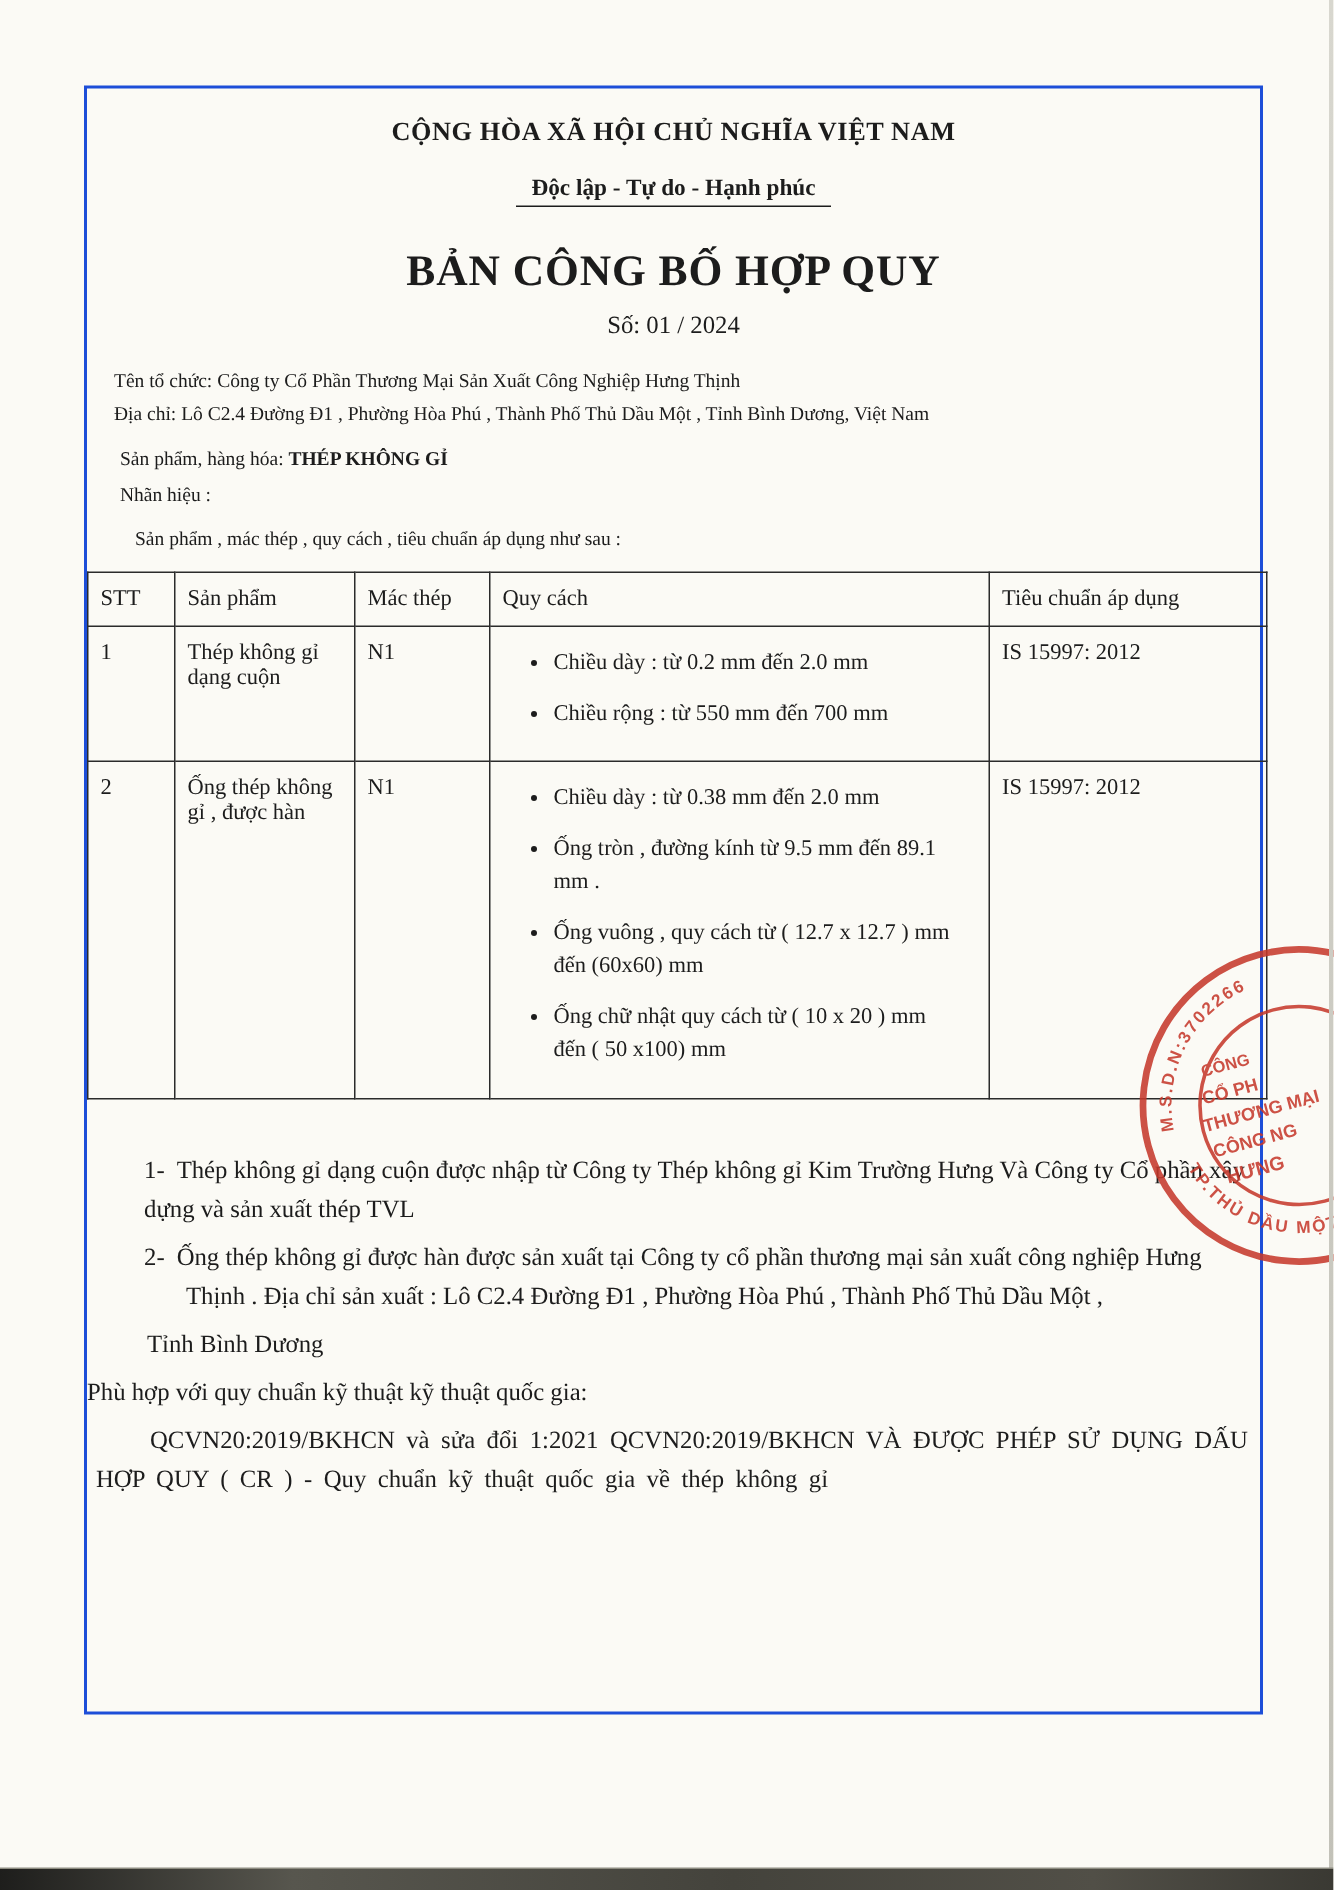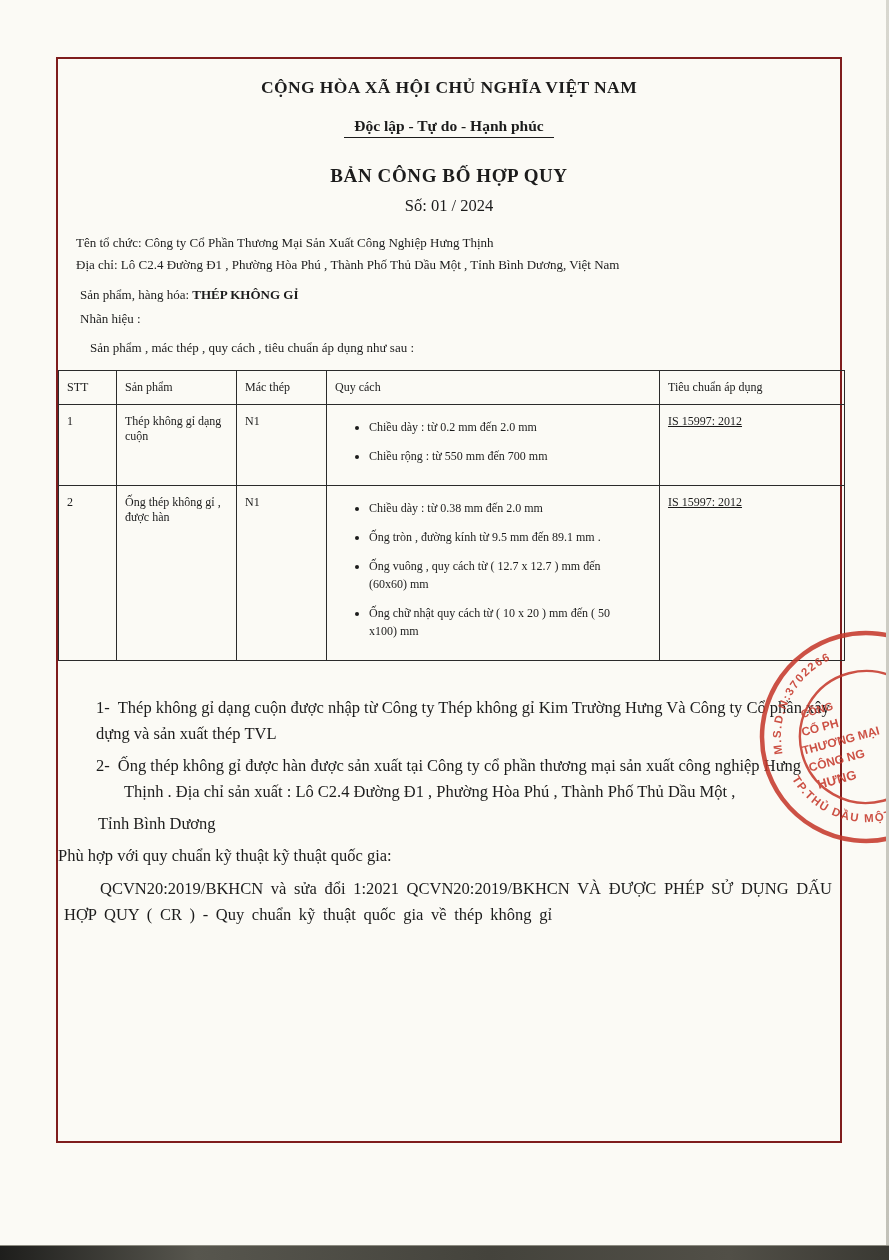--- a/index.html
+++ b/index.html
@@ -24,72 +24,72 @@
     position: absolute; left: 0; right: 0; bottom: 0; height: 15px;
     background: linear-gradient(90deg, #1e1e1c 0%, #57564e 22%, #44433c 55%, #514f47 82%, #3a3933 100%);
     border-top: 1px solid #8d8c81;
     z-index: 6;
   }
 
   .frame {
     position: absolute;
     left: 56px; top: 57px;
     width: 786px; height: 1086px;
-    border: 2px solid #7f1d1d;
+    border: 2px solid #1d4ed8;
     padding: 14px 0 0 0;
   }
 
   .center { text-align: center; }
   .national-title {
     font-size: 17.5px; font-weight: bold; letter-spacing: 0.4px; margin: 4px 0 0 0;
   }
   .motto-wrap { margin-top: 19px; }
   .motto {
     display: inline-block;
     font-size: 15.5px; font-weight: bold;
     border-bottom: 1.6px solid #1c1c1c;
     padding: 0 10px 2px 10px;
   }
   .doc-title {
-    font-size: 19px; font-weight: bold; letter-spacing: 0.6px; margin: 27px 0 0 0;
+    font-size: 29px; font-weight: bold; letter-spacing: 0.6px; margin: 27px 0 0 0;
   }
   .doc-number { font-size: 16.5px; margin-top: 9px; }
 
   .info { margin-top: 13px; font-size: 13px; line-height: 1.58; }
   .info p { margin: 2px 0; padding: 0 16px 0 18px; }
   .info .phone-line { margin: 7px 0; }
   .info .product-line { margin-top: 9px; padding-left: 22px; }
   .info .brand-line { margin-top: 4px; padding-left: 22px; }
   .info .table-intro { margin-top: 8px; padding-left: 32px; }
   .bold { font-weight: bold; }
 
   table.products {
     width: 100%;
     border-collapse: collapse;
     table-layout: fixed;
     margin-top: 12px;
-    font-size: 12px;
+    font-size: 15px;
   }
   table.products th, table.products td {
     border: 1.6px solid #2b2b2b;
     vertical-align: top;
     padding: 9px 8px;
     font-weight: normal;
     text-align: left;
   }
   col.c-stt { width: 58px; }
   col.c-prod { width: 120px; }
   col.c-grade { width: 90px; }
   col.c-spec { width: 333px; }
   col.c-std { width: 185px; }
   th.stt, td.stt { text-align: center; }
   td.prod { text-align: justify; padding: 12px 10px; }
   td.grade { padding: 12px 0 0 20px; }
   td.spec { padding: 8px 10px 8px 6px; }
-  td.std { padding: 12px 0 0 10px; text-decoration: underline; }
+  td.std { padding: 12px 0 0 10px; }
   ul.spec-list { margin: 4px 0; padding-left: 34px; }
   ul.spec-list li { margin-bottom: 11px; line-height: 1.5; padding-right: 14px; }
 
   .notes { margin-top: 34px; font-size: 16.5px; line-height: 1.58; }
   .notes p { margin: 0 0 6px 0; }
   .note-1 { padding: 0 2px 0 38px; }
   .note-2 { padding: 0 14px 0 66px; text-indent: -28px; margin-top: 6px; }
   .note-marker { margin-right: 8px; }
   .province-line { padding-left: 40px; margin-top: 4px; }
   .conformity-line { margin-top: 6px; }

